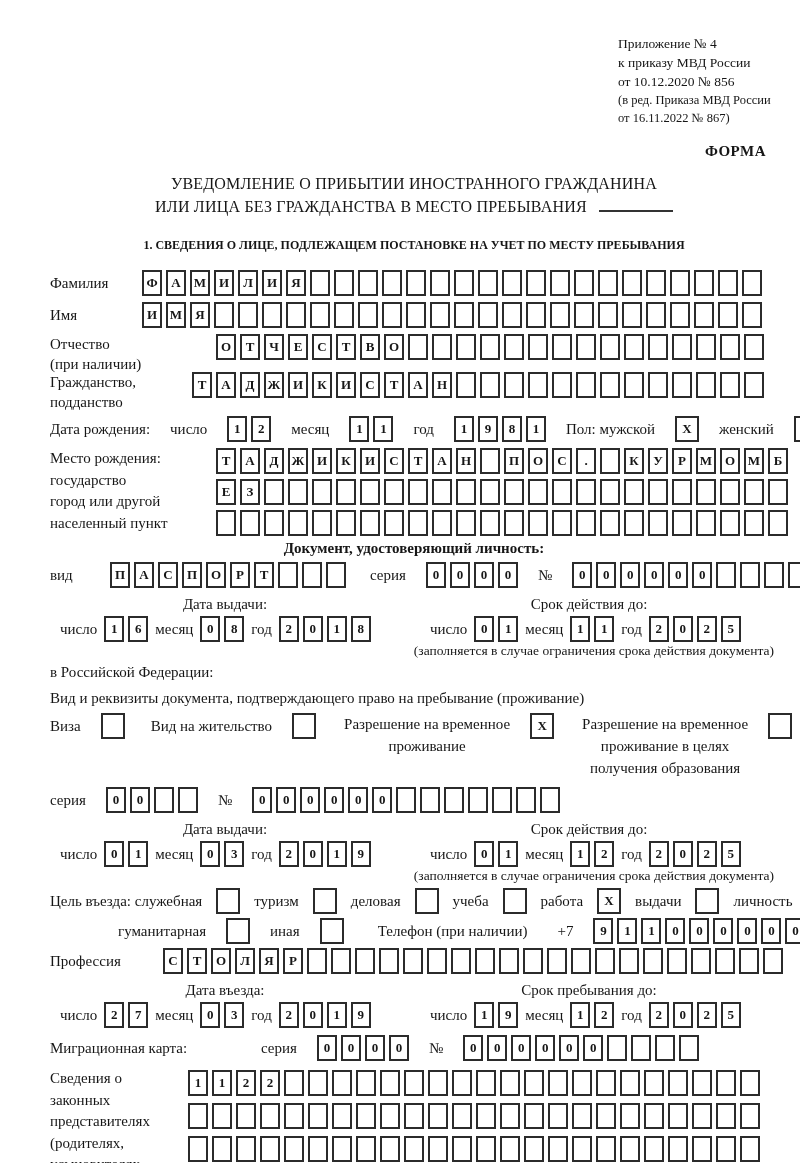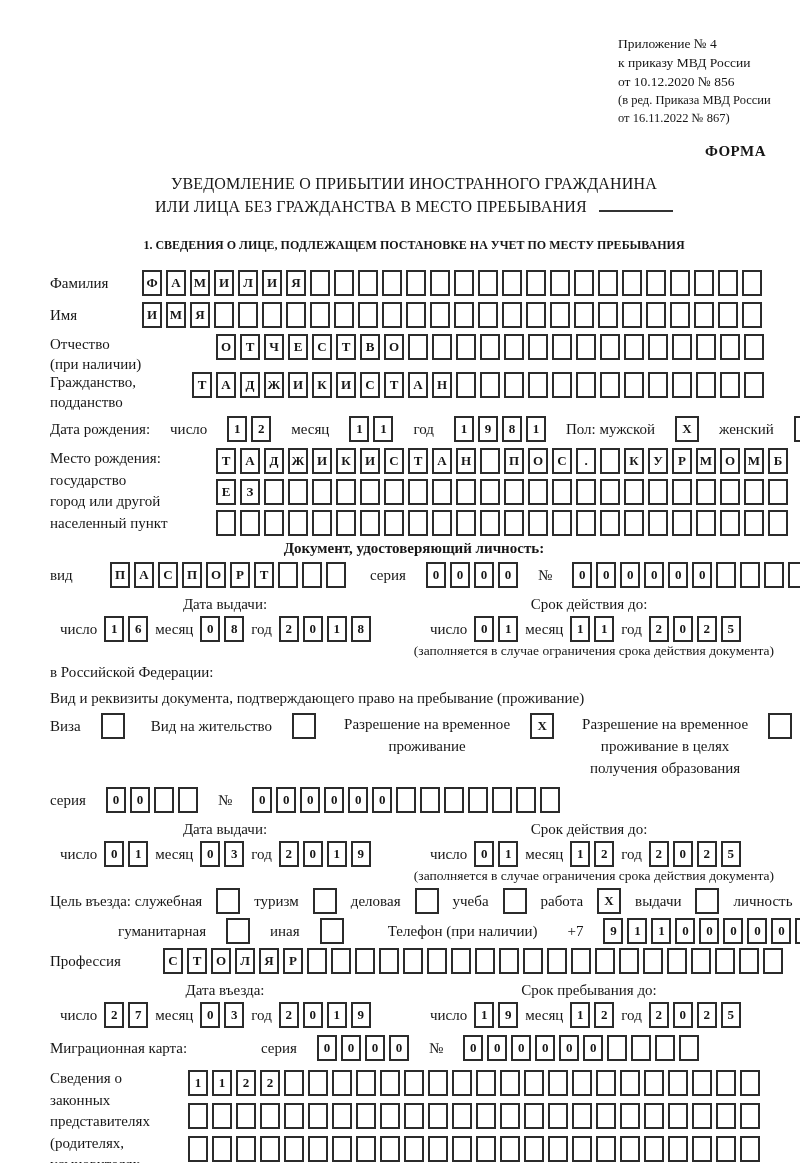--- a/index.html
+++ b/index.html
@@ -525,21 +525,21 @@
 
   <div class="frow" style="margin-top:4px;padding-left:68px">
     <span class="lbl">гуманитарная</span>
     <span class="b cb">
         <span class="box"></span>
       </span>
     <span class="lbl">иная</span>
     <span class="b cb">
         <span class="box"></span>
       </span>
-    <span class="lbl" style="margin-left:24px">Телефон (при наличии)</span>
+    <span class="lbl" style="margin-left:14px">Телефон (при наличии)</span>
     <span class="lbl" style="margin-left:10px">+7</span>
     <span class="b">
         <span class="box">9</span>
         <span class="box">1</span>
         <span class="box">1</span>
         <span class="box">0</span>
         <span class="box">0</span>
         <span class="box">0</span>
         <span class="box">0</span>
         <span class="box">0</span>

